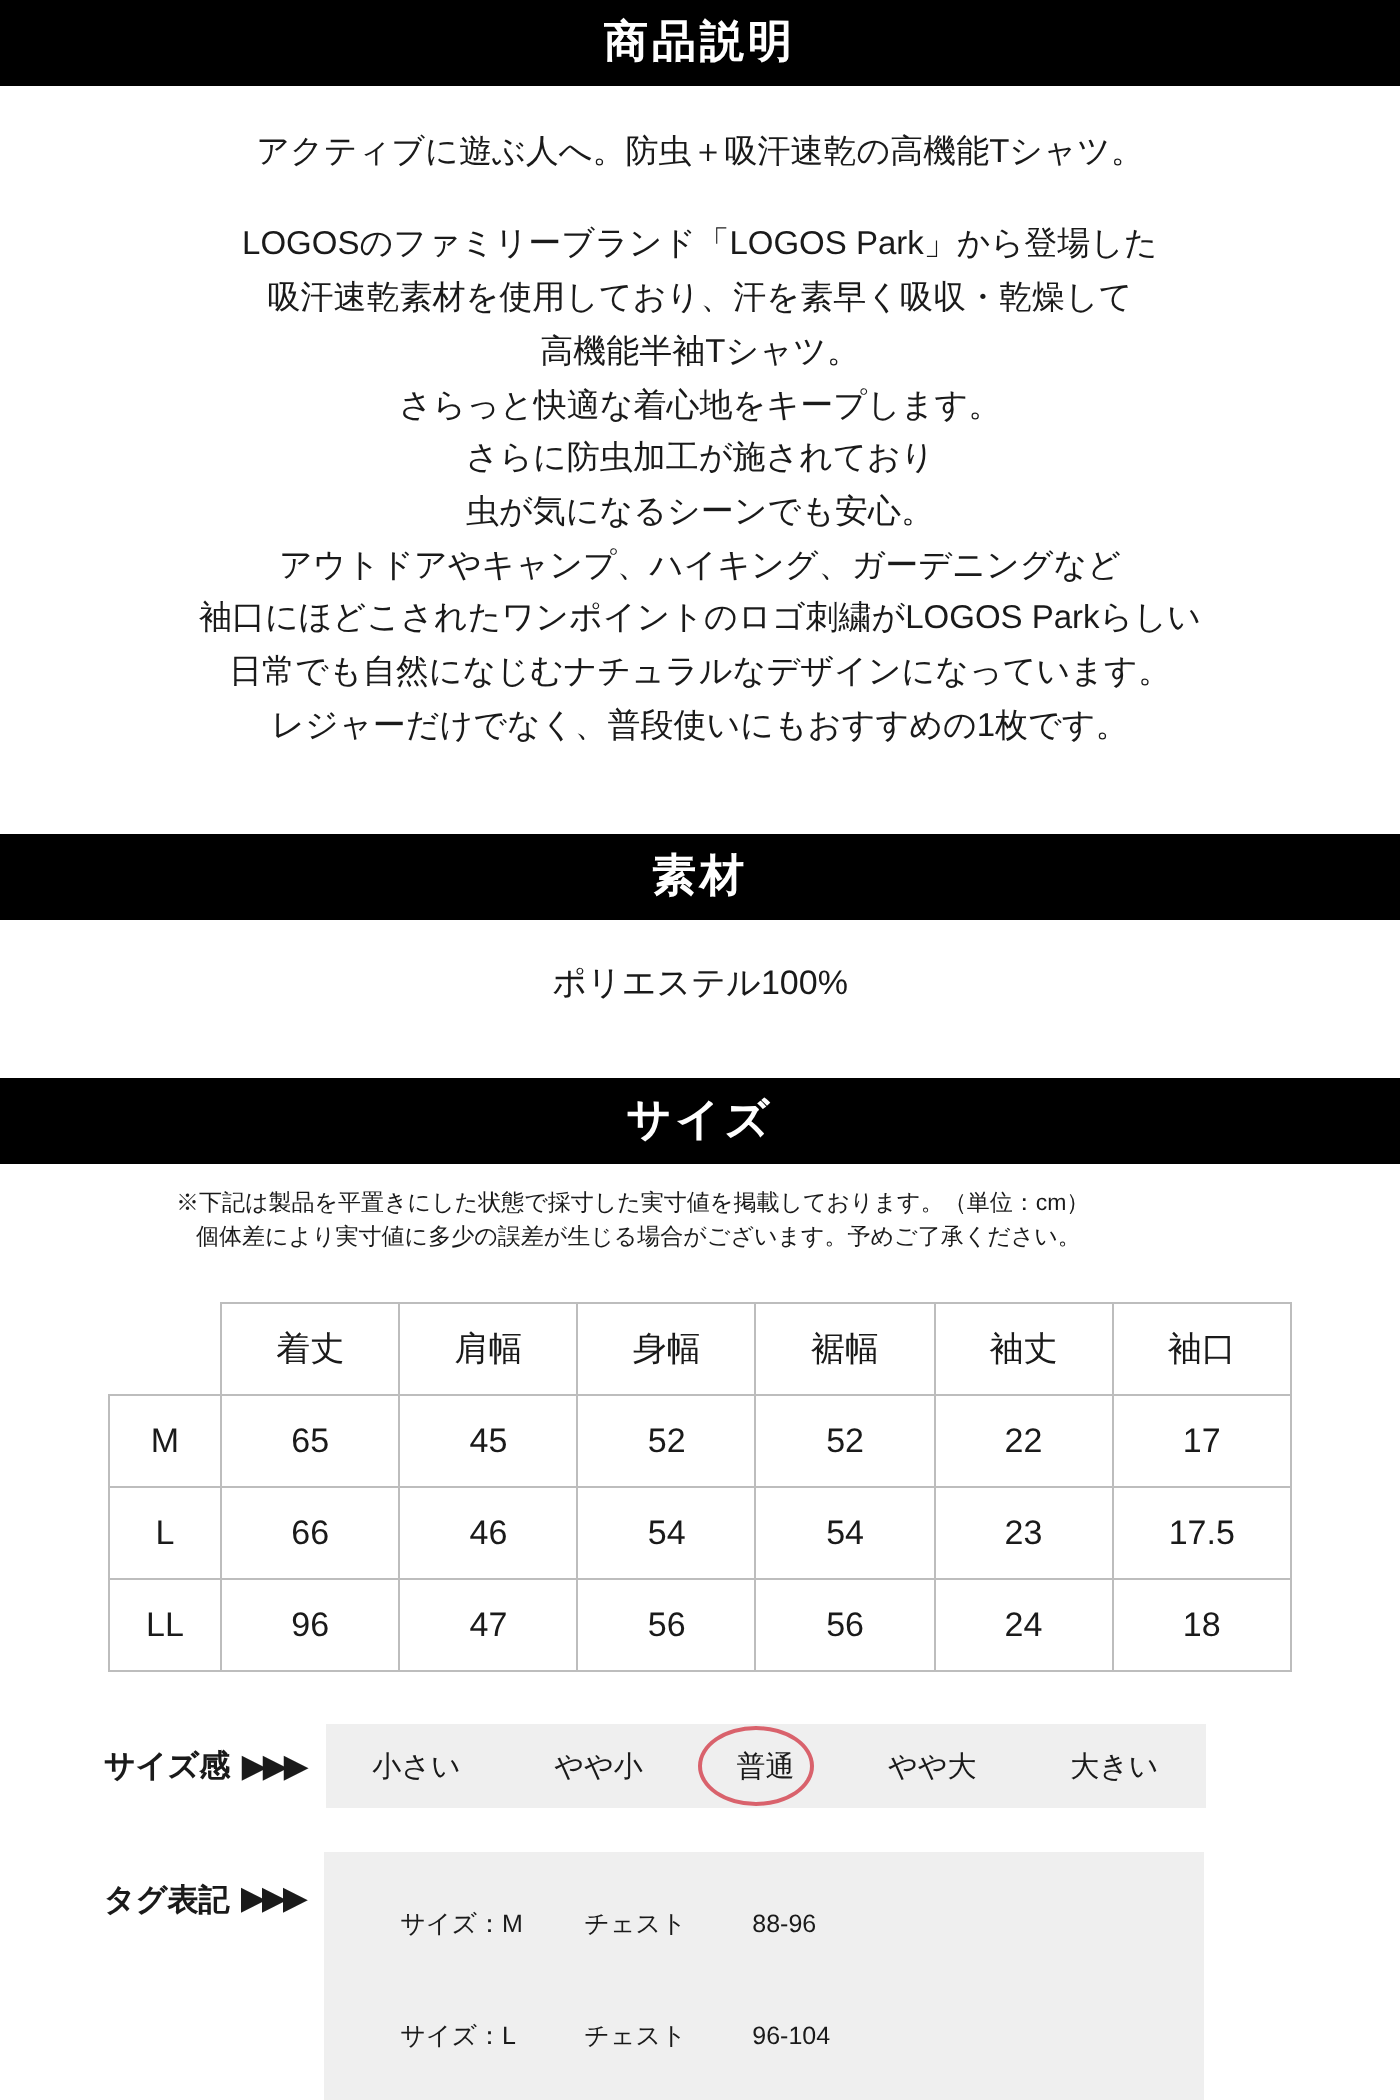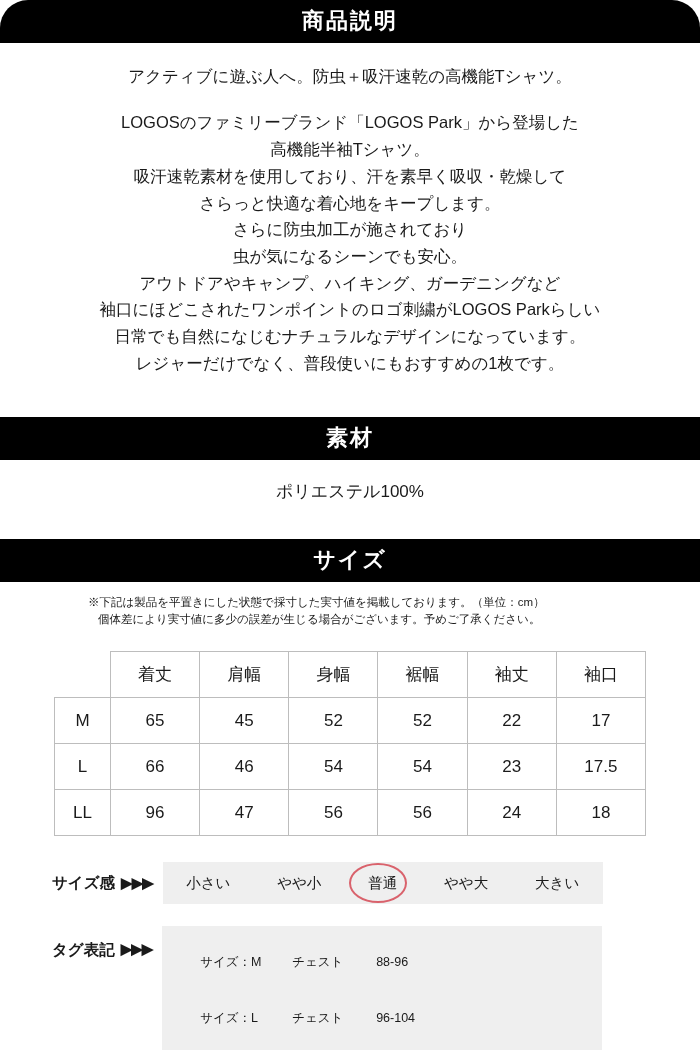--- a/index.html
+++ b/index.html
@@ -10,21 +10,20 @@
     height: 1050px;
     background: #ffffff;
     font-family: "Liberation Sans", sans-serif;
     color: #1a1a1a;
   }
   .page {
     position: relative;
     width: 700px;
     height: 1050px;
     overflow: hidden;
-    border-radius: 28px;
   }
 
   .section-header {
     background: #000000;
     color: #ffffff;
     text-align: center;
     font-size: 22px;
     font-weight: bold;
     letter-spacing: 2px;
     padding: 6px 0 7px 0;
@@ -149,22 +148,22 @@
 <body>
 
 <div class="page">
 
   <div class="section-header">商品説明</div>
 
   <div class="desc-block">
     <div class="desc-lead">アクティブに遊ぶ人へ。防虫＋吸汗速乾の高機能Tシャツ。</div>
     <div class="desc-body">
       <div>LOGOSのファミリーブランド「LOGOS Park」から登場した</div>
+      <div>吸汗速乾素材を使用しており、汗を素早く吸収・乾燥して</div>
       <div>高機能半袖Tシャツ。</div>
-      <div>吸汗速乾素材を使用しており、汗を素早く吸収・乾燥して</div>
       <div>さらっと快適な着心地をキープします。</div>
       <div>さらに防虫加工が施されており</div>
       <div>虫が気になるシーンでも安心。</div>
       <div>アウトドアやキャンプ、ハイキング、ガーデニングなど</div>
       <div>袖口にほどこされたワンポイントのロゴ刺繍がLOGOS Parkらしい</div>
       <div>日常でも自然になじむナチュラルなデザインになっています。</div>
       <div>レジャーだけでなく、普段使いにもおすすめの1枚です。</div>
     </div>
   </div>
 

